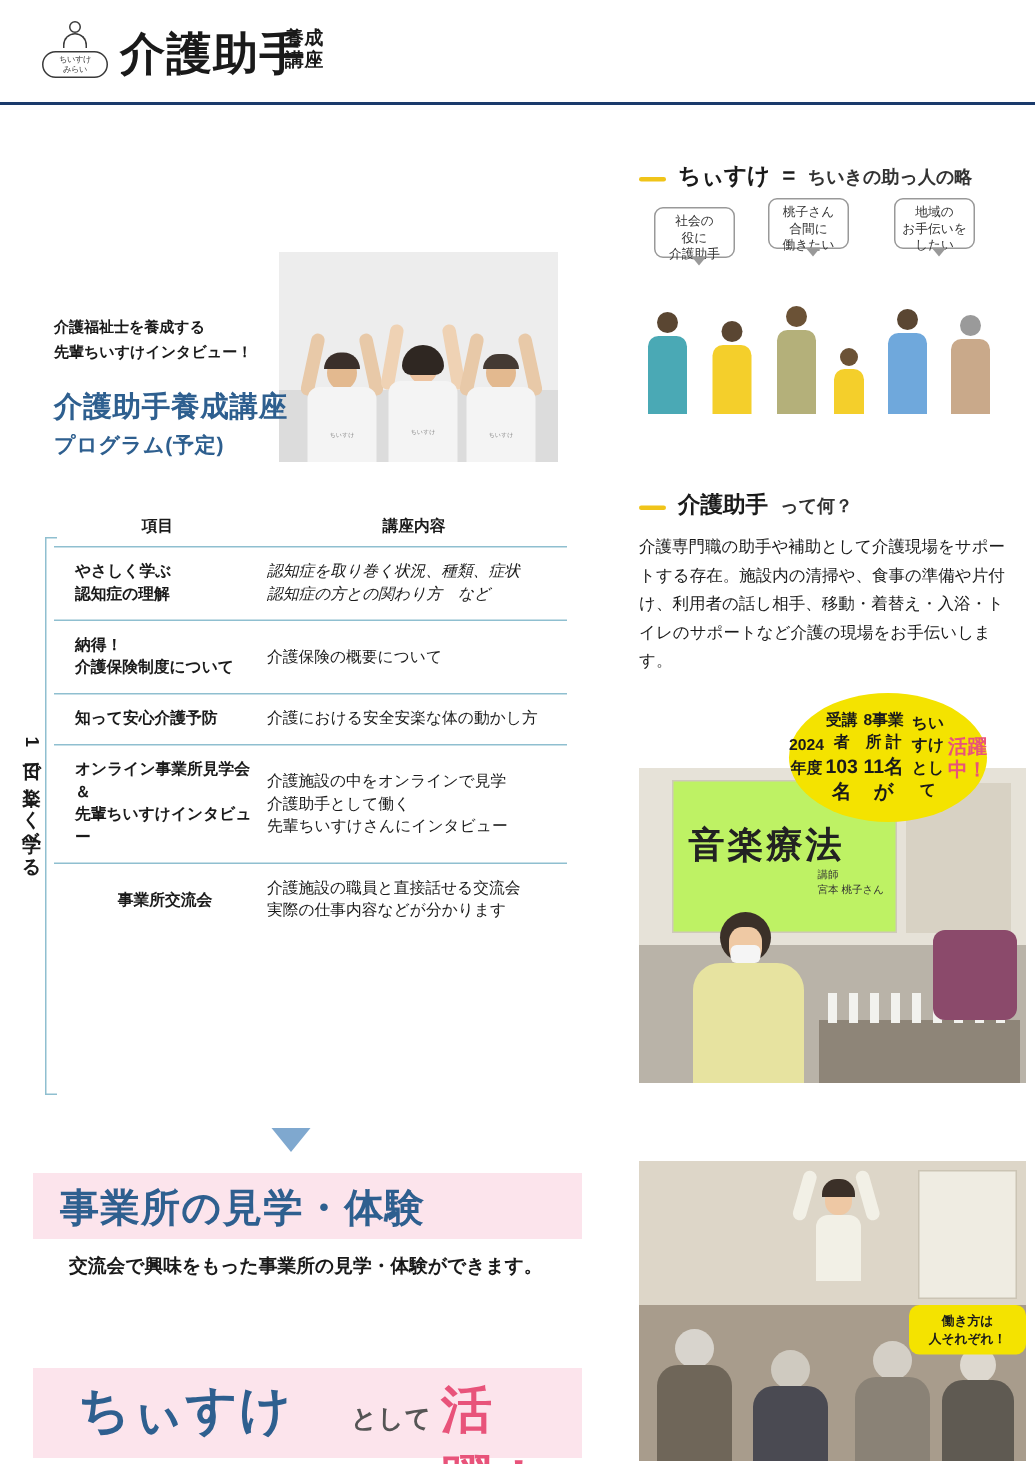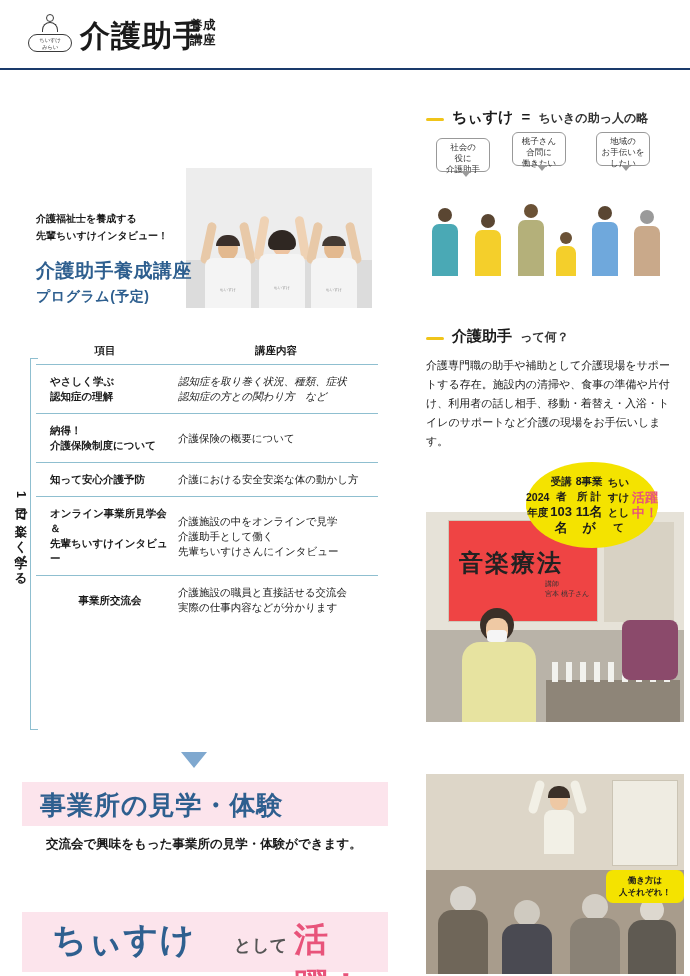--- a/index.html
+++ b/index.html
@@ -382,21 +382,21 @@
       </div>
       <div>
         <span>8事業所 計</span><span class="big">11名が</span>
       </div>
       <div>ちいすけとして</div>
       <div class="pink">活躍中！</div>
     </div>
 
     <div class="photo" style="left:16px;top:428px;width:258px;height:210px;background:#cfcfcf;">
       <div style="position:absolute;left:0;top:0;width:258px;height:118px;background:#e6e2d8;"></div>
-      <div style="position:absolute;left:22px;top:8px;width:150px;height:102px;background:#ef4444;border:1px solid #cfc9bb;">
+      <div style="position:absolute;left:22px;top:8px;width:150px;height:102px;background:#bef264;border:1px solid #cfc9bb;">
         <div style="position:absolute;left:10px;top:26px;font-size:24px;font-weight:bold;color:#222;letter-spacing:2px;">音楽療法</div>
         <div style="position:absolute;left:96px;top:58px;font-size:7px;line-height:10px;color:#333;white-space:pre-line;">講師
 宮本 桃子さん</div>
       </div>
       <div style="position:absolute;left:178px;top:10px;width:70px;height:100px;background:#d8d2c4;"></div>
       <div style="position:absolute;left:0;top:118px;width:258px;height:92px;background:#b9b3a8;"></div>
 
       <div style="position:absolute;left:30px;top:96px;width:86px;height:114px;">
         <div style="position:absolute;left:24px;top:0;width:34px;height:34px;border-radius:50%;background:#3b3028;"></div>
         <div style="position:absolute;left:30px;top:10px;width:22px;height:24px;border-radius:40%;background:#efc9a4;"></div>

